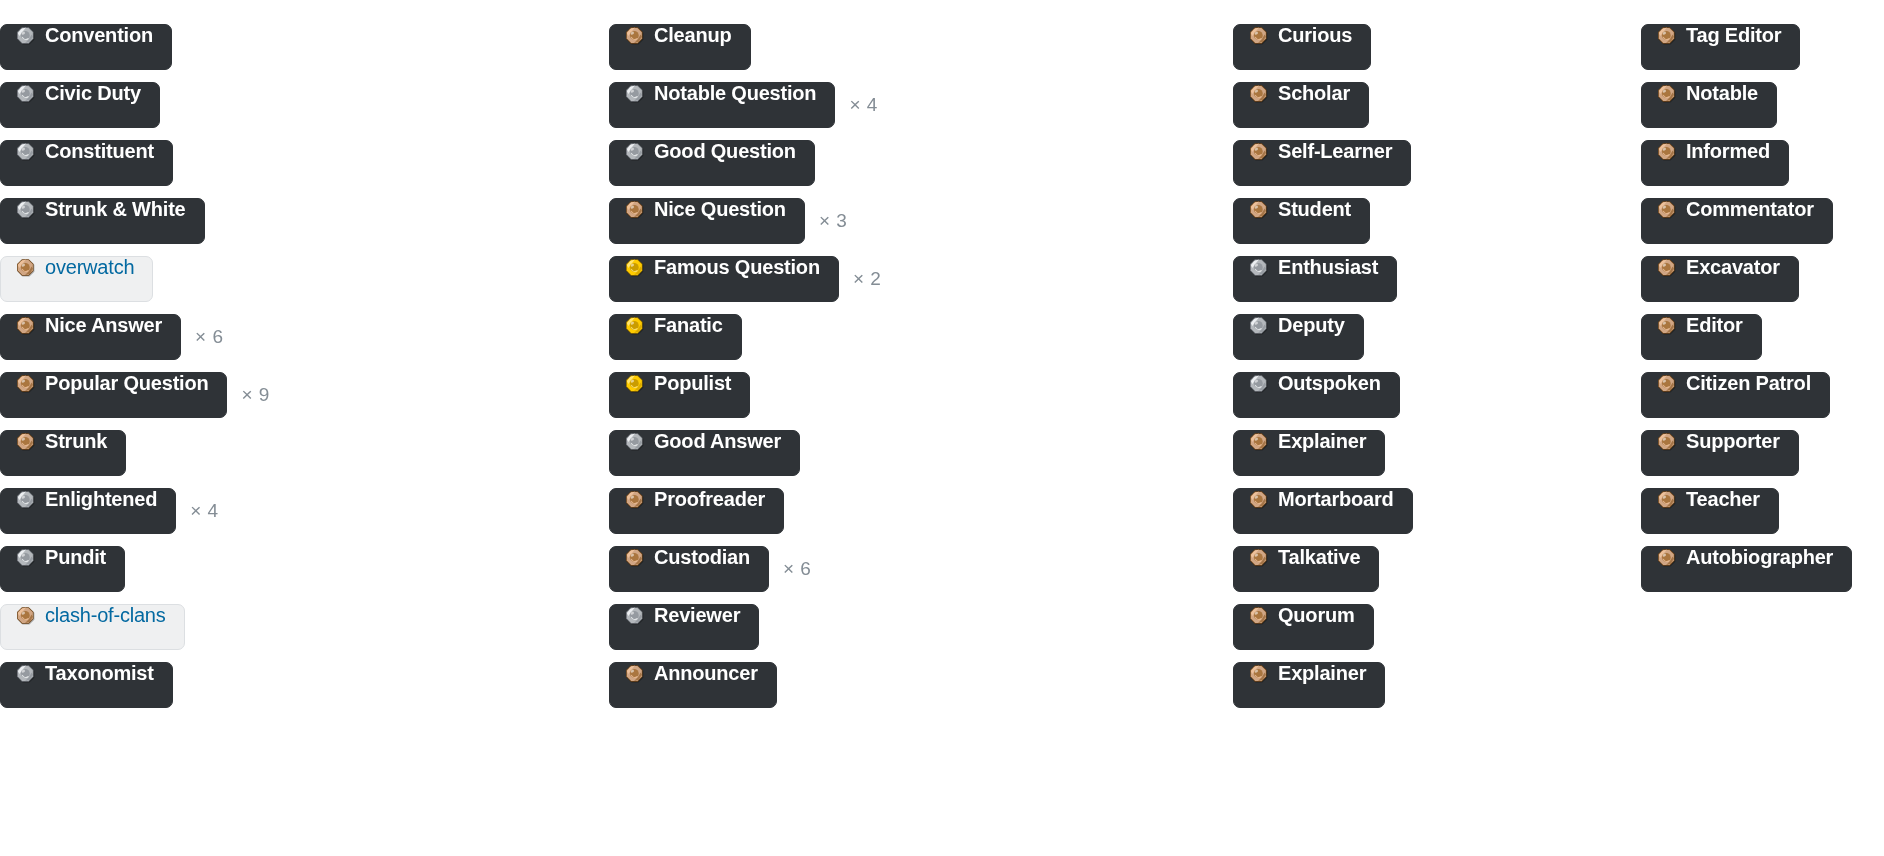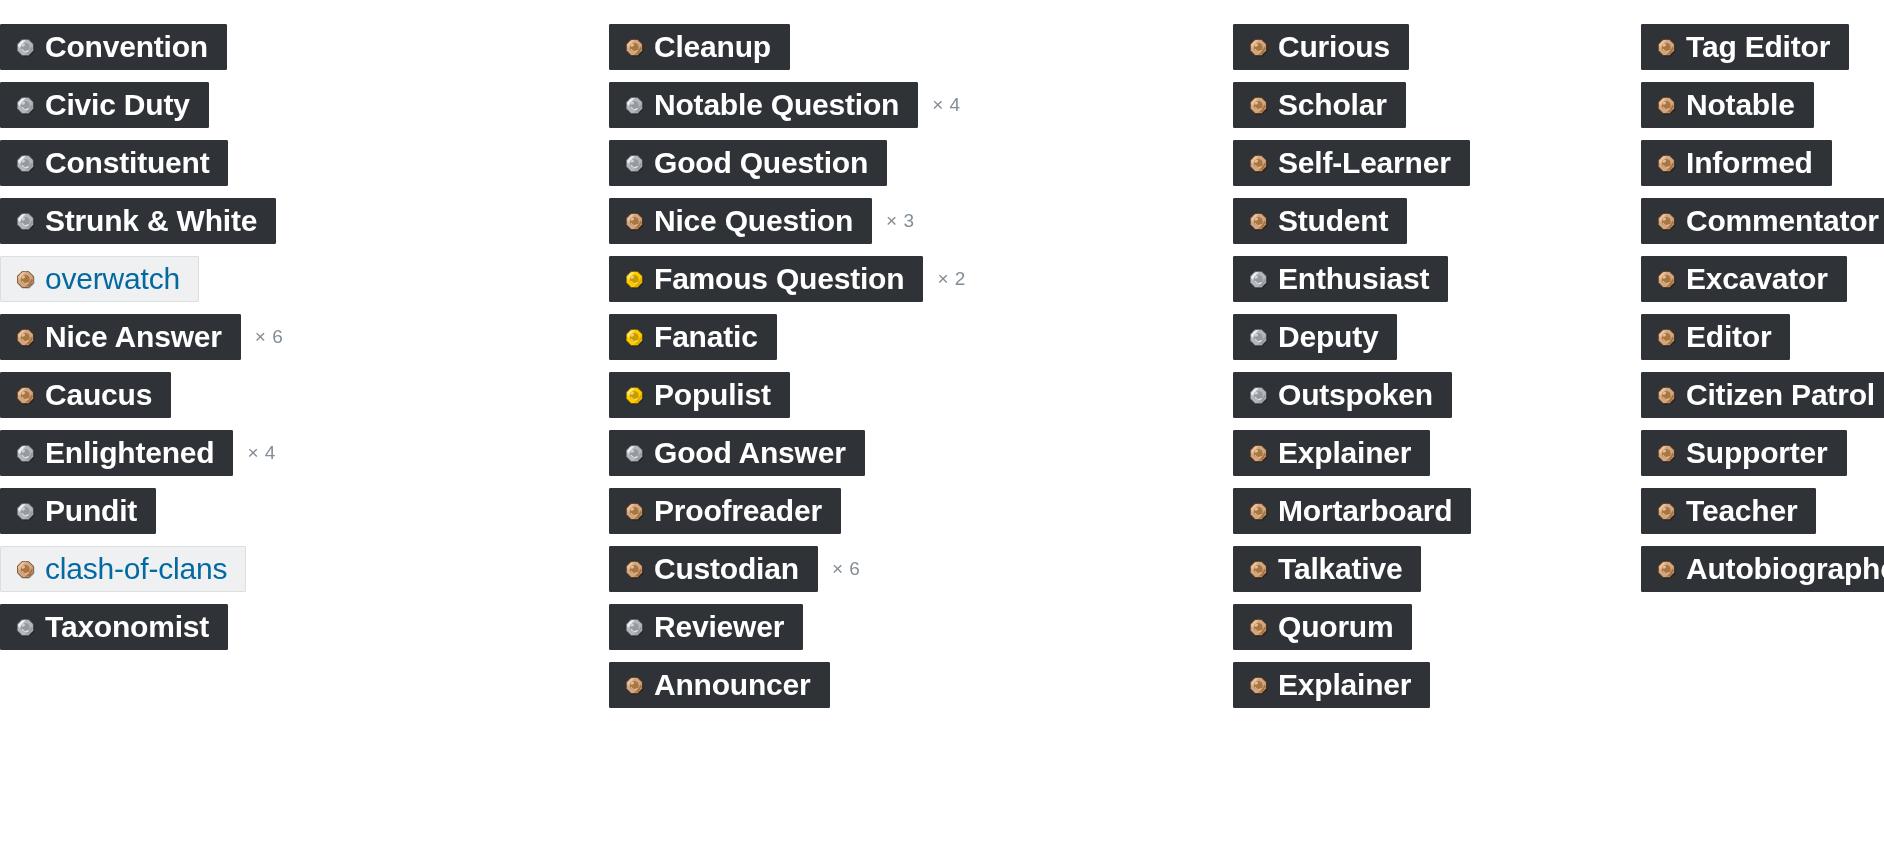--- a/index.html
+++ b/index.html
@@ -31,26 +31,26 @@
   .col-2 { left: 1233px; }
   .col-3 { left: 1641px; }
 
   .badge-row {
     display: flex;
     align-items: center;
     height: 46px;
   }
   .badge {
     display: inline-flex;
-    align-items: center;
+    align-items: flex-start;
     box-sizing: border-box;
     height: 46px;
     padding: 0 18px 0 14px;
-    border-radius: 1px;
-    font-size: 30px;
+    border-radius: 7px;
+    font-size: 20px;
     font-weight: 600;
     letter-spacing: -0.2px;
     line-height: 1;
     white-space: nowrap;
     text-decoration: none;
     cursor: pointer;
   }
   .badge.style-dark {
     background: #2f3337;
     color: #ffffff;
@@ -204,21 +204,39 @@
               <polygon points="22.12,16.84 16.54,22.42 8.66,22.42 3.08,16.84 3.08,8.96 8.66,3.38 16.54,3.38 22.12,8.96" fill="rgba(0,0,0,0.30)"></polygon>
               <polygon points="21.22,15.80 15.70,21.32 7.90,21.32 2.38,15.80 2.38,8.00 7.90,2.48 15.70,2.48 21.22,8.00" fill="#6f4518"></polygon>
               <polygon points="20.39,15.46 15.36,20.49 8.24,20.49 3.21,15.46 3.21,8.34 8.24,3.31 15.36,3.31 20.39,8.34" fill="#d1a684"></polygon>
               <polygon points="3.3,9.5 7.0,4.6 12.5,2.9 8.1,8.4 5.0,12.5" fill="#f0c39c" opacity="0.9"></polygon>
               <polygon points="20.3,13.4 16.9,19.0 11.3,20.9 16.2,15.6 19.0,10.8" fill="#8d5a25" opacity="0.65"></polygon>
               <circle cx="11.8" cy="11.9" r="5.0" fill="#9c6628" opacity="0.75"></circle>
               <path d="M7.6 13.4 a5.0 5.0 0 0 0 8.6 2.0 l-1.9 -0.2 a3.3 3.3 0 0 1 -5.3 -1.5 z" fill="#f0c39c" opacity="0.85"></path>
               <ellipse cx="9.6" cy="9.3" rx="2.0" ry="1.5" fill="#ffffff" opacity="0.55" transform="rotate(-35 9.6 9.3)"></ellipse>
             </svg>
           </span>
-          <span class="badge-label">Caucus</span>
+          <span class="badge-label">Popular Question</span>
+        </a>
+        <span class="badge-mult">× 9</span>
+      </div>
+      <div class="badge-row">
+        <a class="badge style-dark" href="#">
+          <span class="medal">
+            <svg viewBox="0 0 24 24">
+              <polygon points="22.12,16.84 16.54,22.42 8.66,22.42 3.08,16.84 3.08,8.96 8.66,3.38 16.54,3.38 22.12,8.96" fill="rgba(0,0,0,0.30)"></polygon>
+              <polygon points="21.22,15.80 15.70,21.32 7.90,21.32 2.38,15.80 2.38,8.00 7.90,2.48 15.70,2.48 21.22,8.00" fill="#6f4518"></polygon>
+              <polygon points="20.39,15.46 15.36,20.49 8.24,20.49 3.21,15.46 3.21,8.34 8.24,3.31 15.36,3.31 20.39,8.34" fill="#d1a684"></polygon>
+              <polygon points="3.3,9.5 7.0,4.6 12.5,2.9 8.1,8.4 5.0,12.5" fill="#f0c39c" opacity="0.9"></polygon>
+              <polygon points="20.3,13.4 16.9,19.0 11.3,20.9 16.2,15.6 19.0,10.8" fill="#8d5a25" opacity="0.65"></polygon>
+              <circle cx="11.8" cy="11.9" r="5.0" fill="#9c6628" opacity="0.75"></circle>
+              <path d="M7.6 13.4 a5.0 5.0 0 0 0 8.6 2.0 l-1.9 -0.2 a3.3 3.3 0 0 1 -5.3 -1.5 z" fill="#f0c39c" opacity="0.85"></path>
+              <ellipse cx="9.6" cy="9.3" rx="2.0" ry="1.5" fill="#ffffff" opacity="0.55" transform="rotate(-35 9.6 9.3)"></ellipse>
+            </svg>
+          </span>
+          <span class="badge-label">Strunk</span>
         </a>
       </div>
       <div class="badge-row">
         <a class="badge style-dark" href="#">
           <span class="medal">
             <svg viewBox="0 0 24 24">
               <polygon points="22.12,16.84 16.54,22.42 8.66,22.42 3.08,16.84 3.08,8.96 8.66,3.38 16.54,3.38 22.12,8.96" fill="rgba(0,0,0,0.30)"></polygon>
               <polygon points="21.22,15.80 15.70,21.32 7.90,21.32 2.38,15.80 2.38,8.00 7.90,2.48 15.70,2.48 21.22,8.00" fill="#6c7177"></polygon>
               <polygon points="20.39,15.46 15.36,20.49 8.24,20.49 3.21,15.46 3.21,8.34 8.24,3.31 15.36,3.31 20.39,8.34" fill="#b4b8bc"></polygon>
               <polygon points="3.3,9.5 7.0,4.6 12.5,2.9 8.1,8.4 5.0,12.5" fill="#f2f4f6" opacity="0.9"></polygon>

